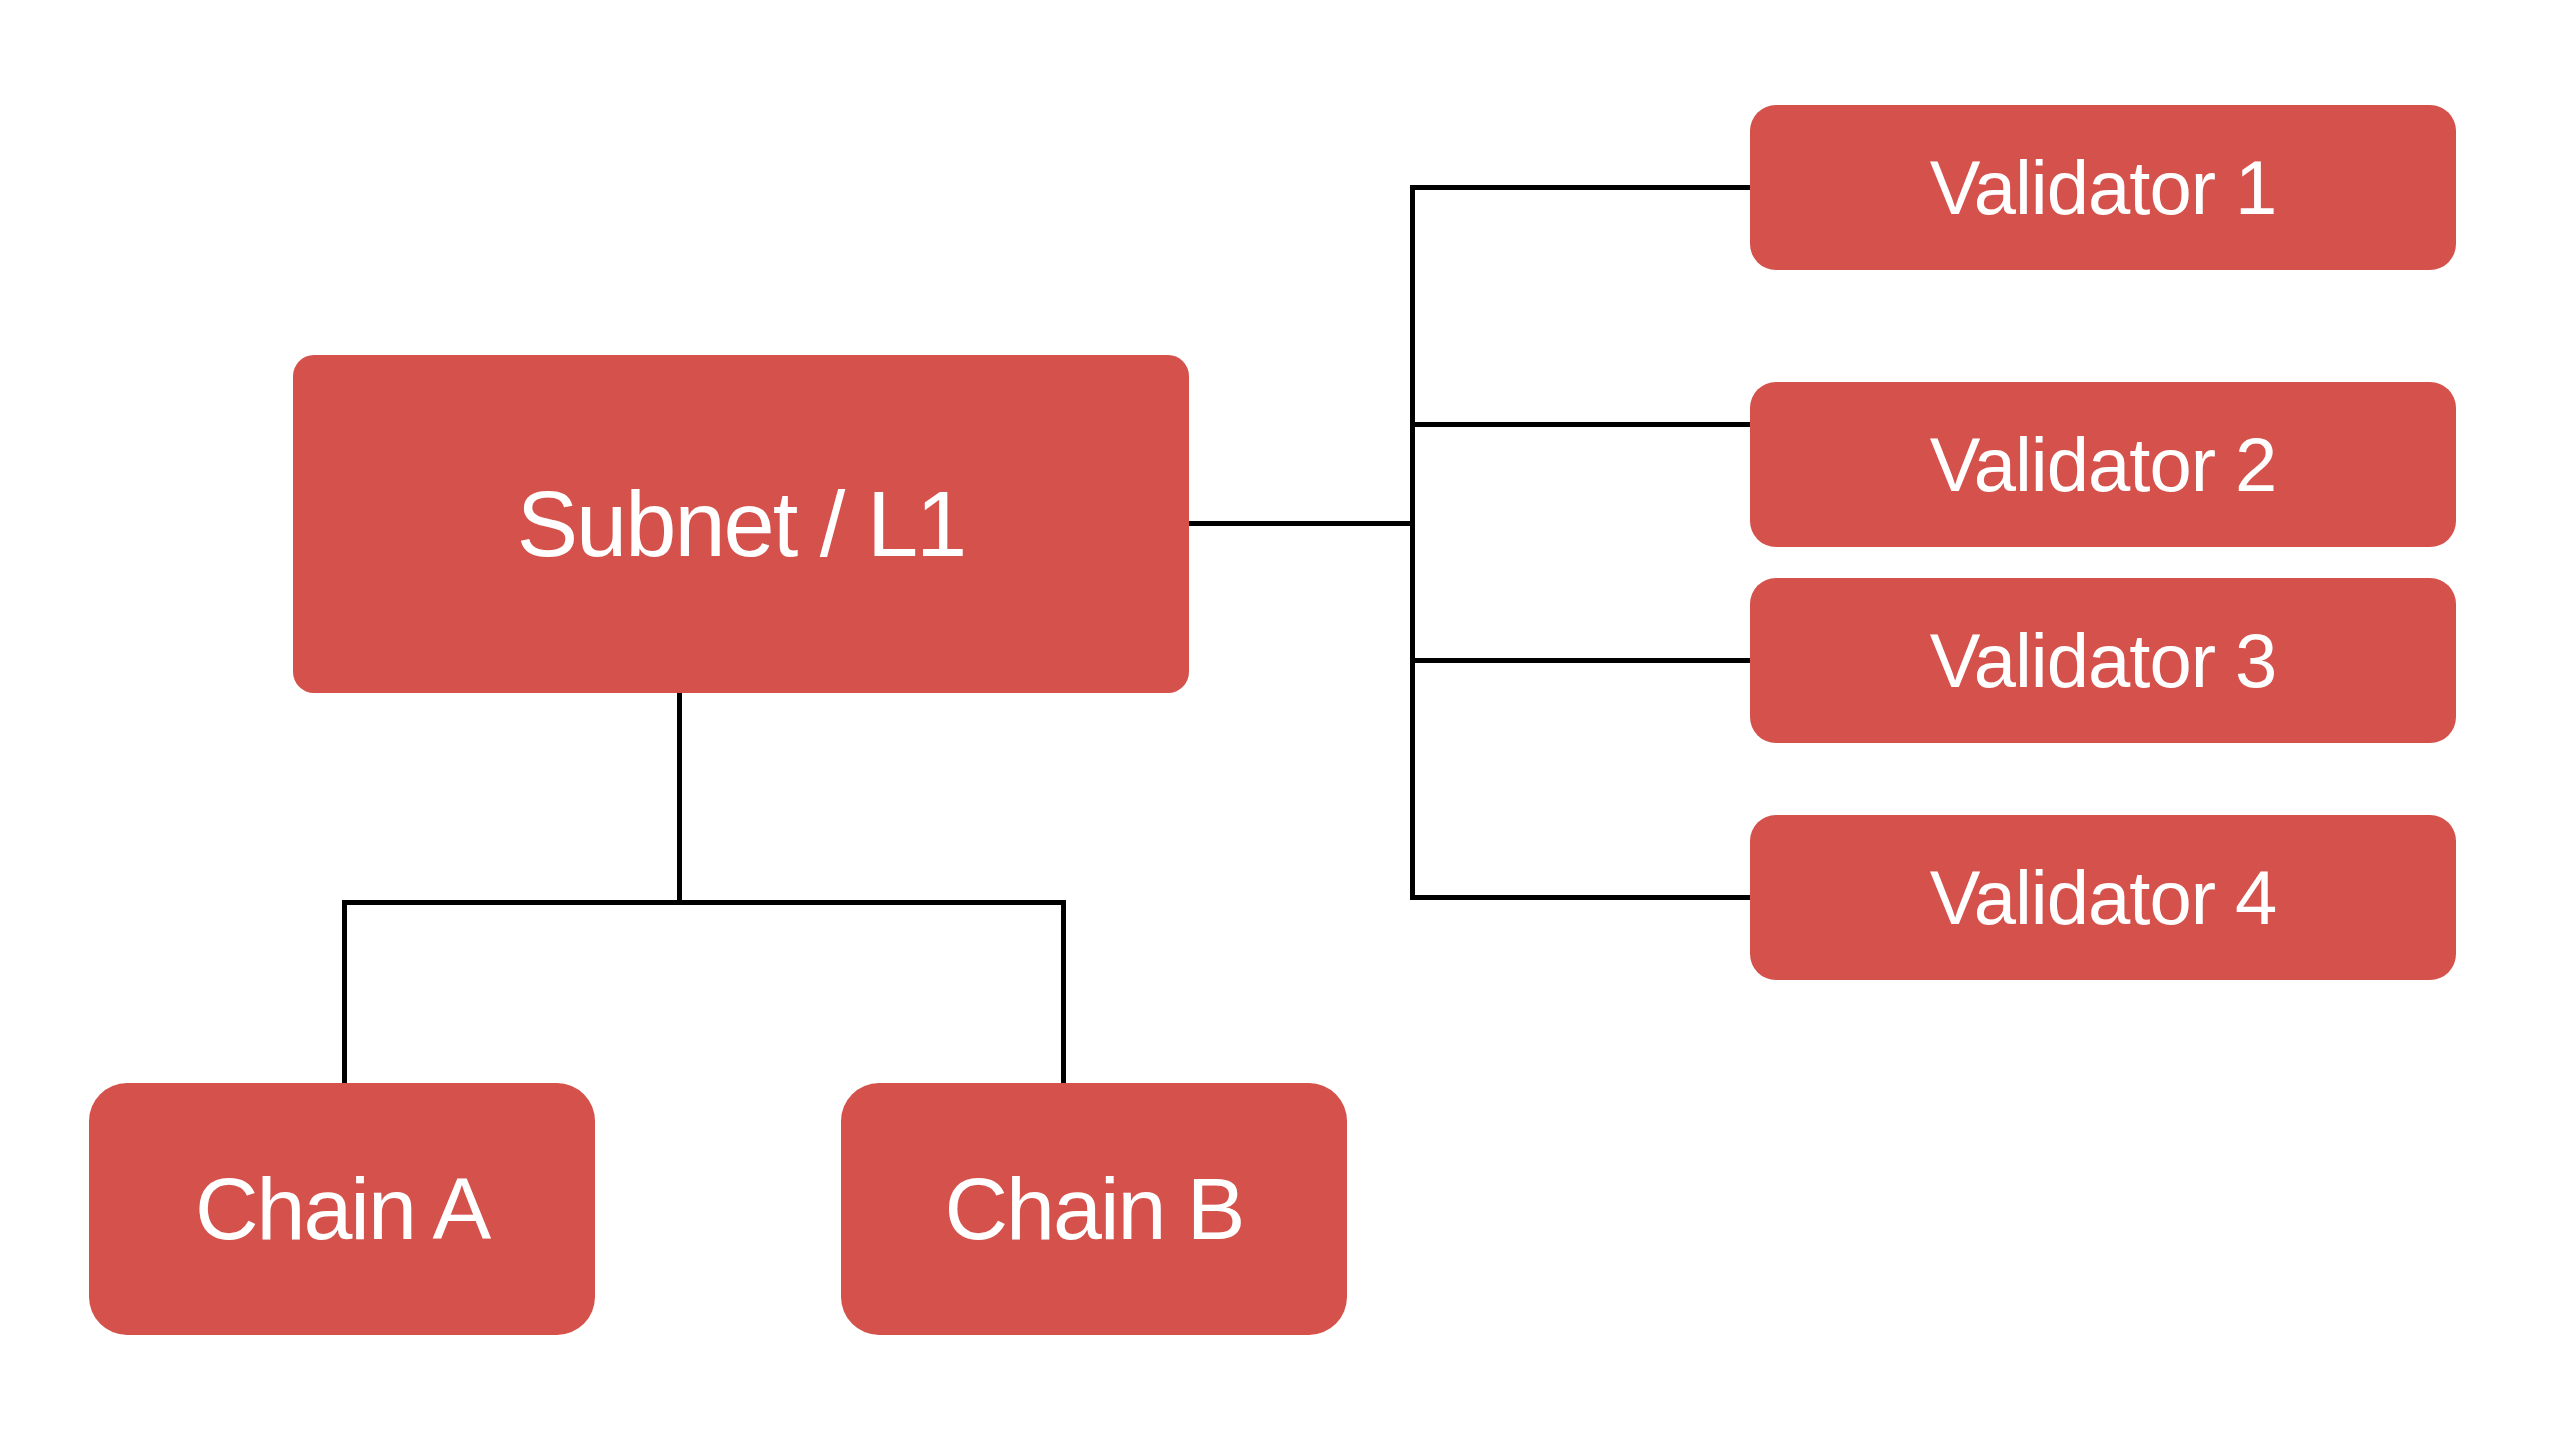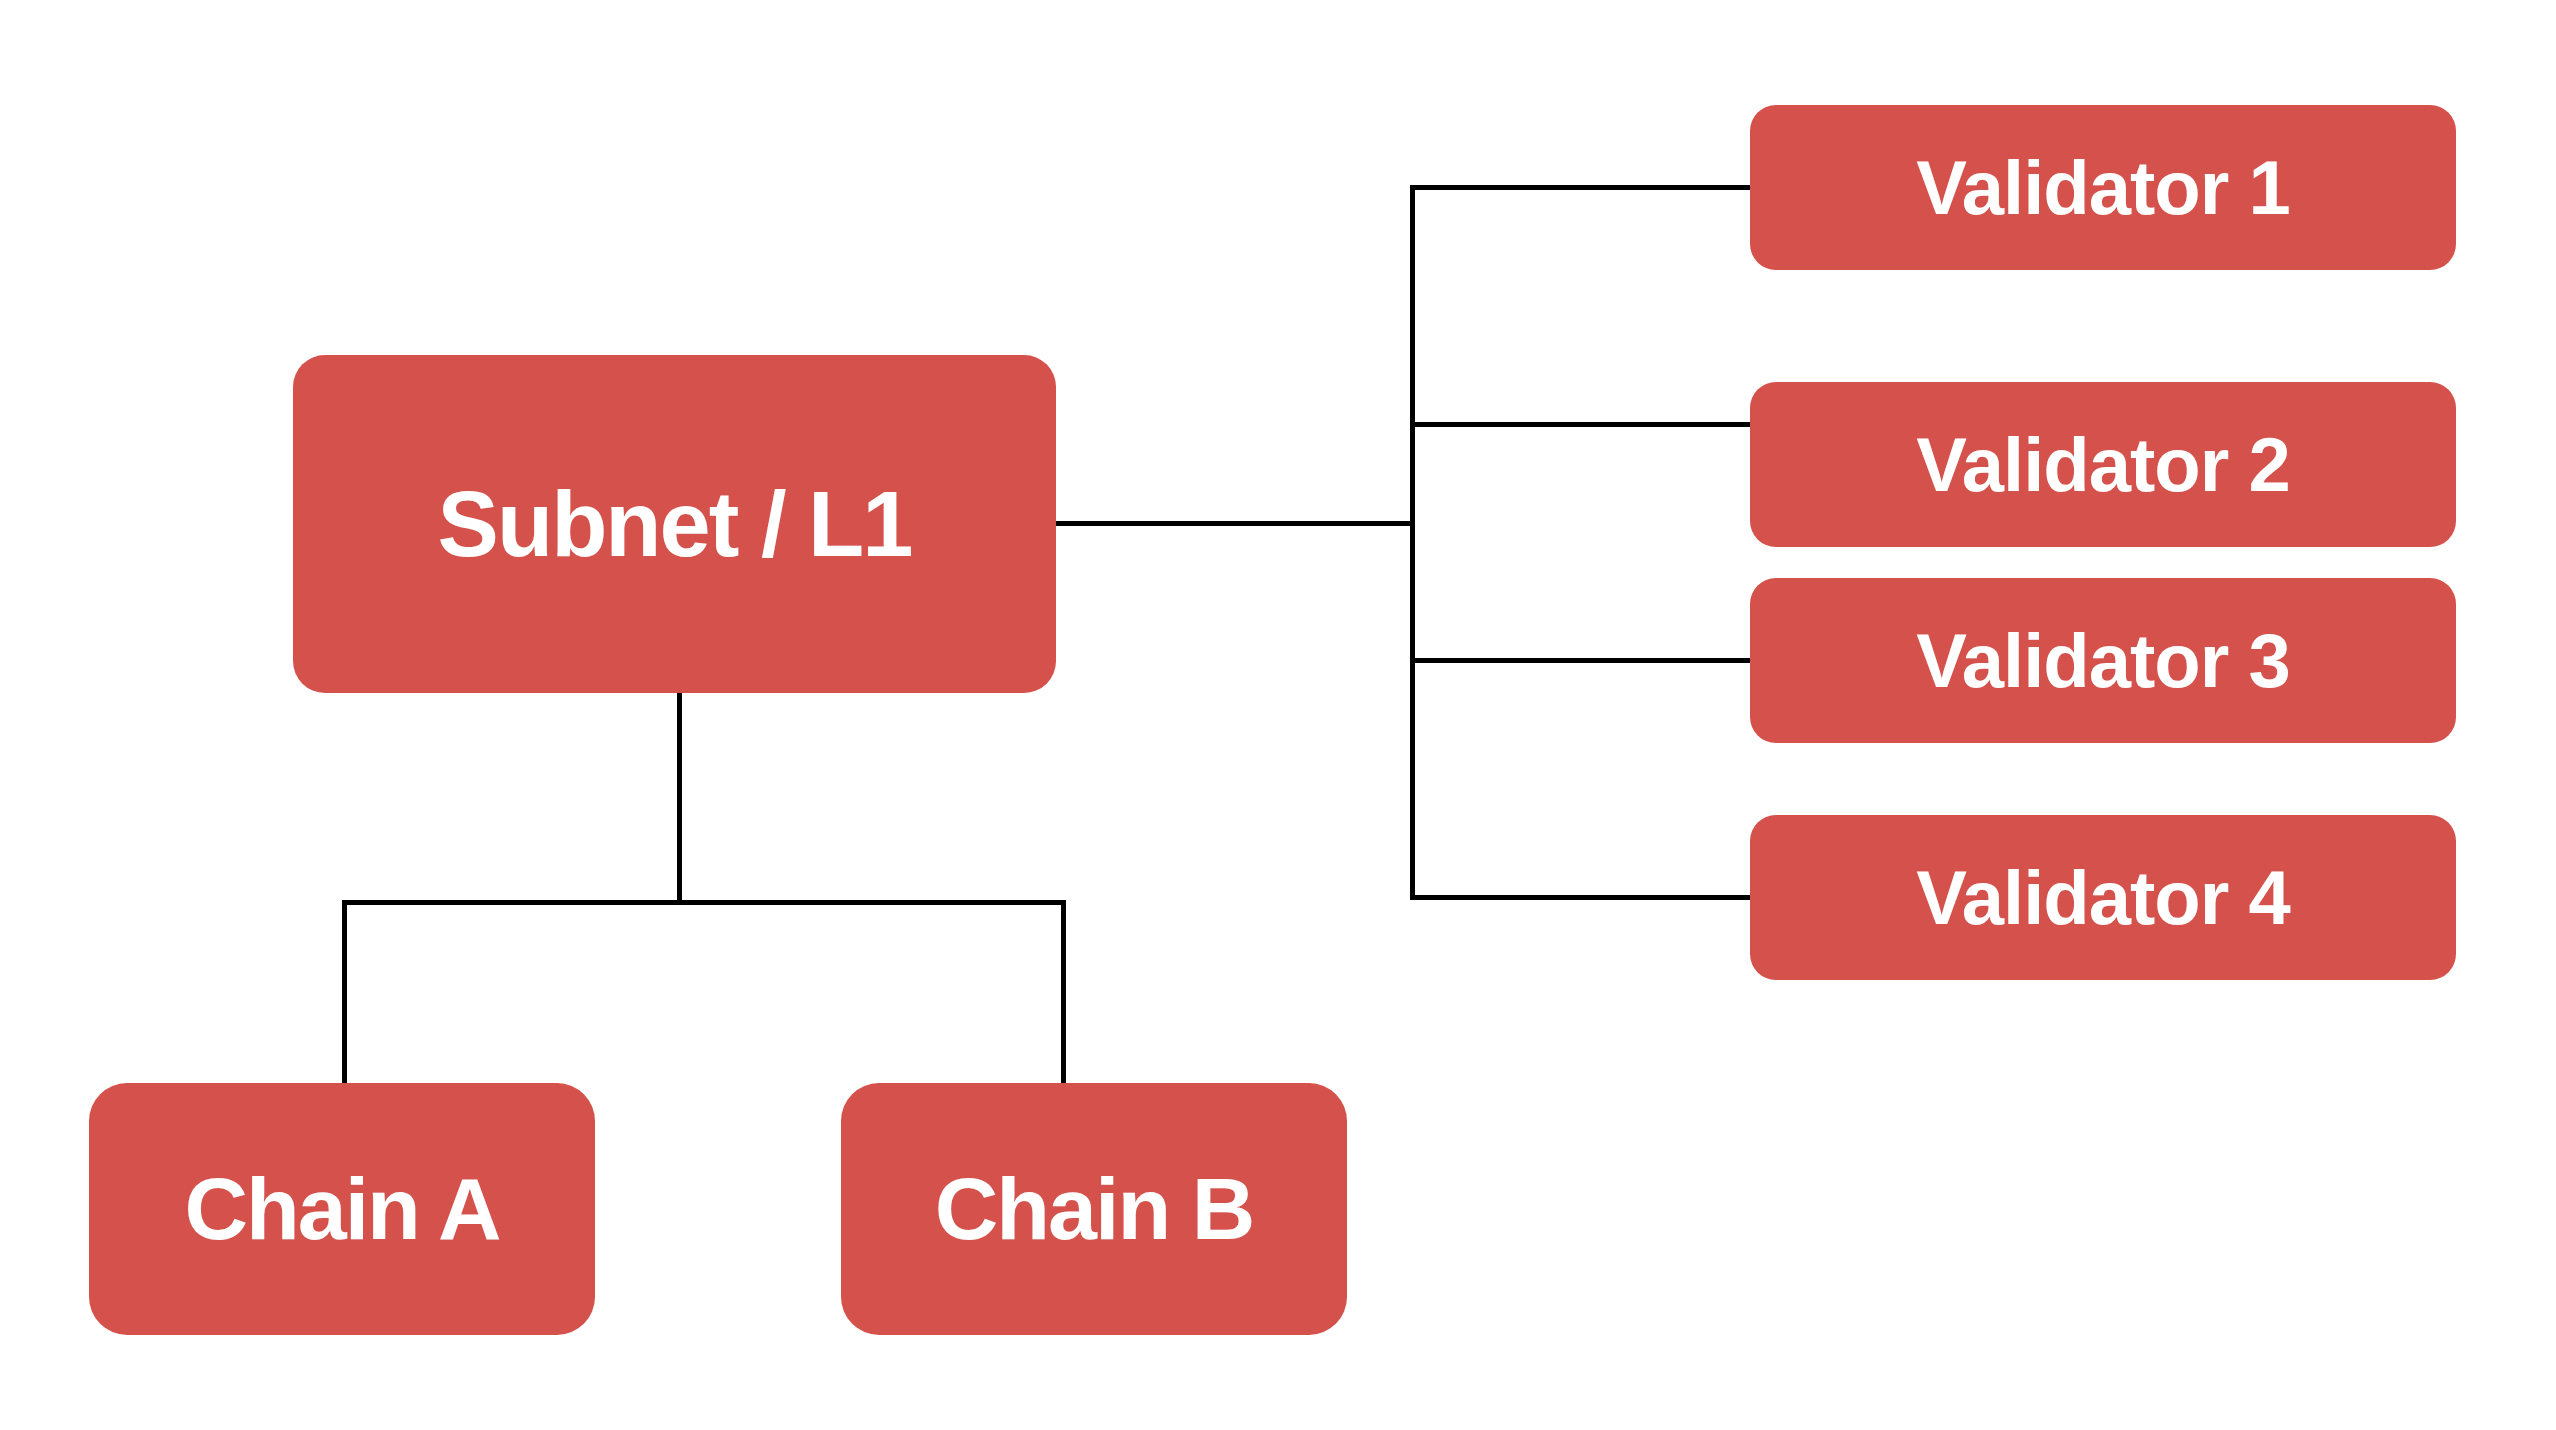--- a/index.html
+++ b/index.html
@@ -16,28 +16,28 @@
     font-family: "Liberation Sans", "DejaVu Sans", sans-serif;
   }
   
   .node {
     position: absolute;
     background: #d5514b;
     color: #ffffff;
     display: flex;
     align-items: center;
     justify-content: center;
-    font-weight: 700;
+    font-weight: 400;
     text-align: center;
     box-sizing: border-box;
   }
   .node-subnet {
     left: 293px; top: 355px;
-    width: 763px; height: 338px;
-    border-radius: 32px;
+    width: 896px; height: 338px;
+    border-radius: 21px;
     font-size: 92px;
     letter-spacing: -2px;
     text-align: right;
   }
   .node-validator {
     left: 1750px;
     width: 706px; height: 165px;
     border-radius: 26px;
     font-size: 76px;
     letter-spacing: -1px;

